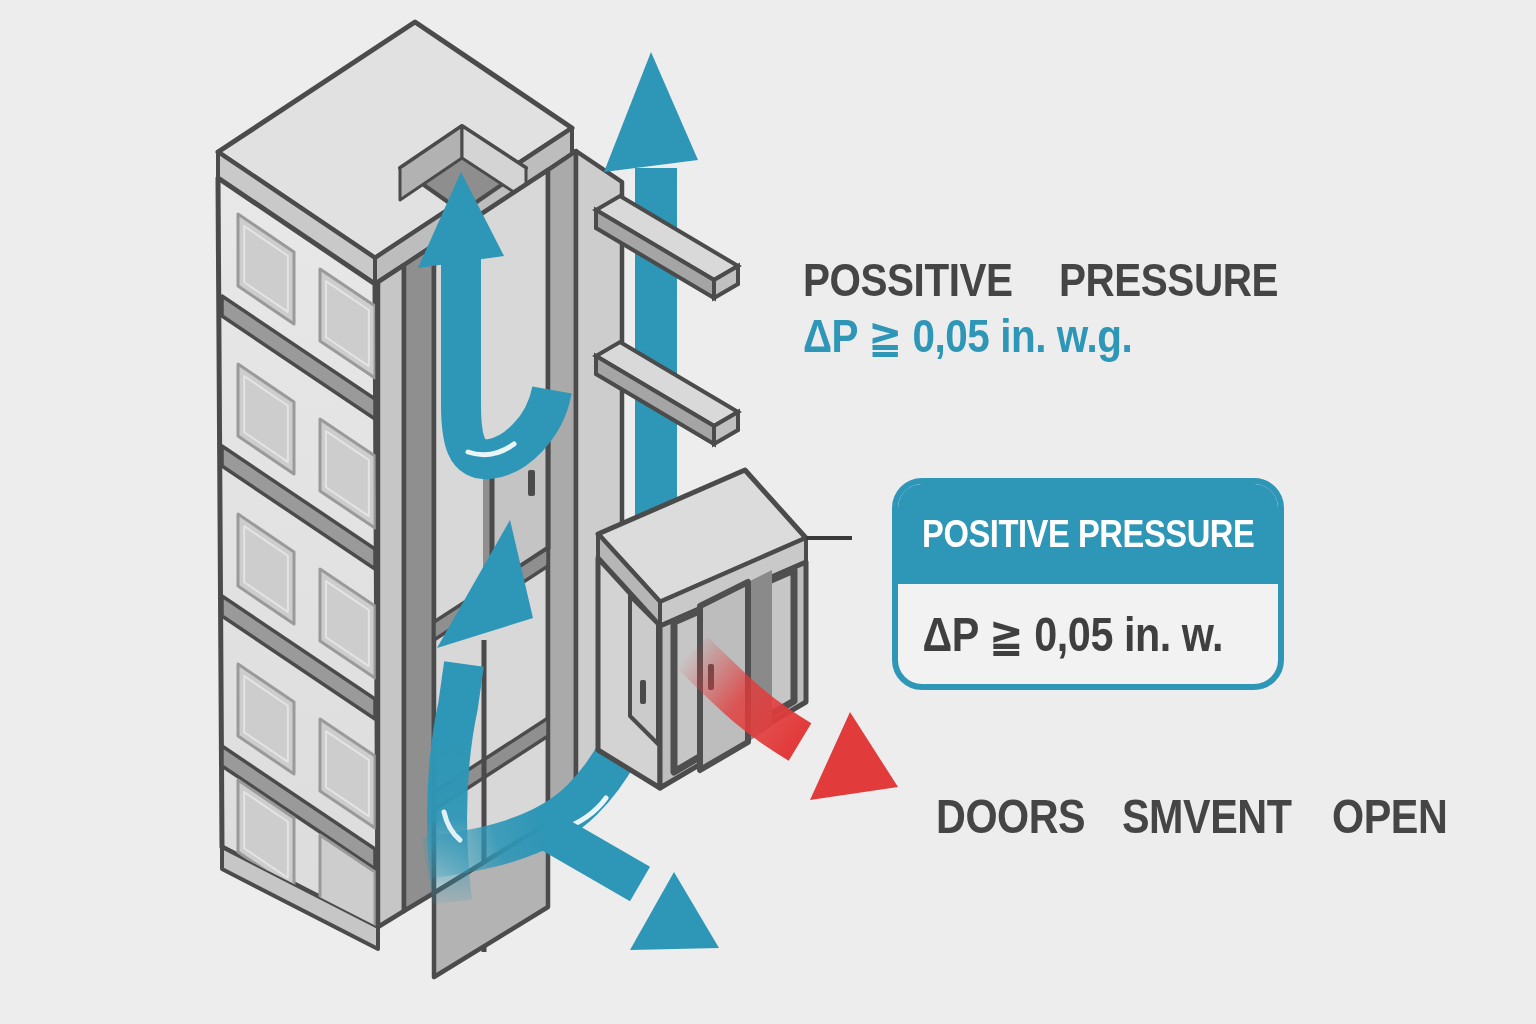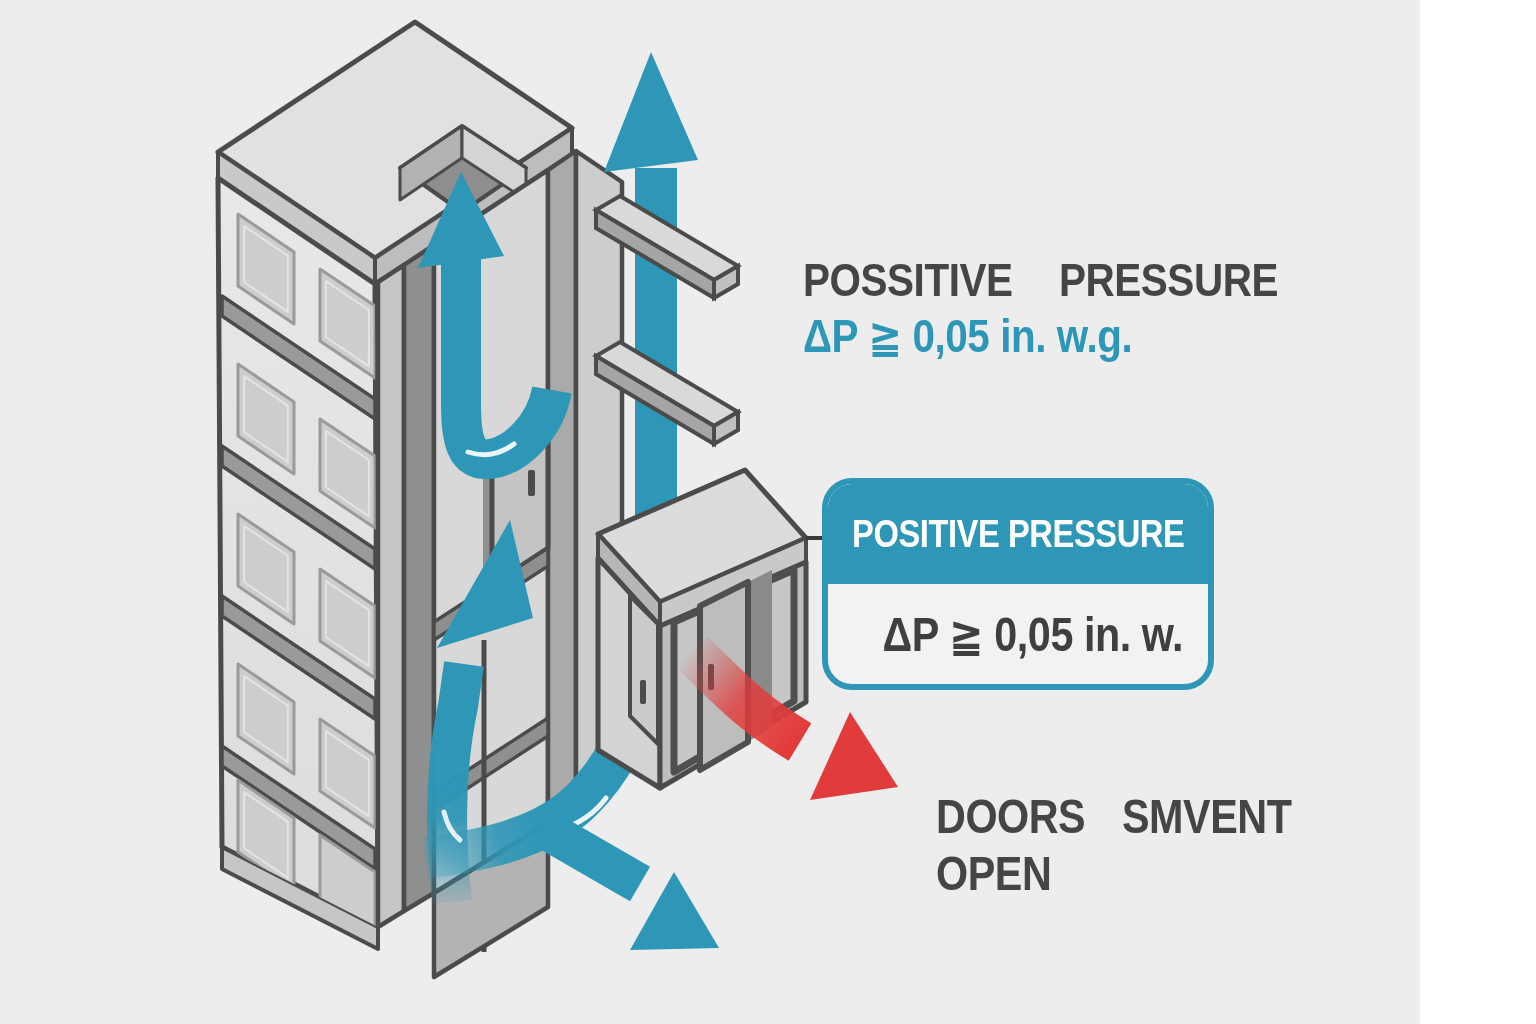--- a/index.html
+++ b/index.html
@@ -1,41 +1,41 @@
 <!DOCTYPE html>
 <html><head>
 <meta charset="utf-8">
 <style>
   html,body{margin:0;padding:0;}
   #stage{
-    position:relative;width:1420px;height:1024px;overflow:hidden;
+    position:relative;width:1536px;height:1024px;overflow:hidden;
     background:#ededed;
     font-family:"Liberation Sans","DejaVu Sans",sans-serif;
   }
   #scene{position:absolute;left:0;top:0;}
   .txt{position:absolute;font-weight:bold;color:#454545;}
   .cond{transform:scaleX(0.86);transform-origin:left top;display:inline-block;white-space:nowrap;}
   #heading{left:803px;top:252px;font-size:47px;line-height:56px;letter-spacing:-0.5px;}
   #heading .blue{color:#2E96B6;}
   #doors-note{left:912px;top:788px;font-size:48px;line-height:57px;letter-spacing:-0.5px;margin-left:24px;}
   #callout{
-    position:absolute;left:822px;top:478px;width:392px;height:212px;
+    position:absolute;left:892px;top:478px;width:392px;height:212px;
     border:6px solid #2E96B6;border-radius:30px;background:#F2F2F2;
     box-sizing:border-box;overflow:hidden;
     display:flex;flex-direction:column;
   }
   #callout .callout-header{
     height:100px;background:#2E96B6;color:#fff;
     display:flex;align-items:center;justify-content:center;
     font-weight:bold;font-size:38px;letter-spacing:-0.5px;
     border-radius:22px 22px 0 0;flex:0 0 auto;
   }
   #callout .callout-header .cond{transform-origin:center;}
   #callout .callout-body{
-    flex:1;display:flex;align-items:center;justify-content:flex-end;
+    flex:1;display:flex;align-items:center;justify-content:flex-start;
     font-weight:bold;font-size:48px;color:#3f3f3f;letter-spacing:-0.5px;
   }
   #callout .callout-body .cond{transform-origin:center;}
 </style>
 </head>
 <body>
 
 <div id="stage">
 
 <svg id="scene" width="1536" height="1024" viewBox="0 0 1536 1024">

